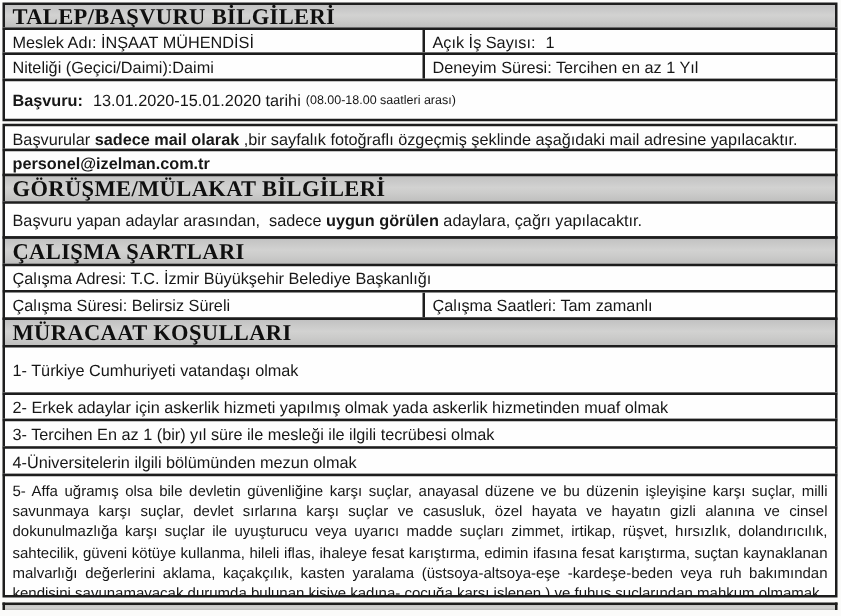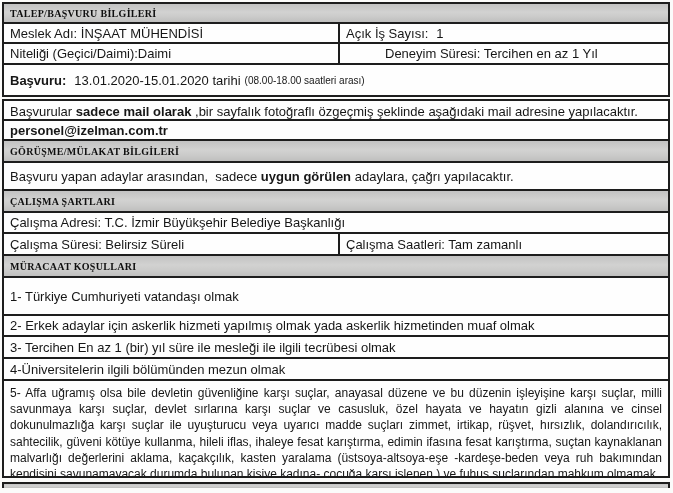--- a/index.html
+++ b/index.html
@@ -21,21 +21,21 @@
     align-items:center;
     font-size:13px;
     padding:0 6px;
     overflow:hidden;
   }
   .row:first-child{margin-top:0;}
   .row.header{
     background:linear-gradient(180deg,#c2c2c2 0%,#d2d2d1 45%,#cbcbca 70%,#bfbfbe 100%);
     font-family:"Liberation Serif", serif;
     font-weight:bold;
-    font-size:10px;
+    font-size:18px;
     letter-spacing:.3px;
     color:#0f0f0f;
   }
   .twocol{padding:0;}
   .cell{box-sizing:border-box;display:flex;align-items:center;height:100%;padding:0 6px;overflow:hidden;}
   .cell.l{width:336px;border-right:2px solid #1d1d1d;}
   .cell.r{flex:1;}
   .b{font-weight:bold;}
   .small{font-size:10px;}
   .pre{white-space:pre-wrap;}
@@ -69,21 +69,21 @@
       <div class="cell l">
         <span>Meslek Adı: İNŞAAT MÜHENDİSİ</span>
       </div>
       <div class="cell r">
         <span>Açık İş Sayısı:</span>
         <span class="sp8"></span>
         <span>1</span>
       </div>
     </div>
 
-    <div class="row twocol" style="height:23px;gap:39px;">
+    <div class="row twocol" style="height:23px;">
       <div class="cell l">
         <span>Niteliği (Geçici/Daimi):Daimi</span>
       </div>
       <div class="cell r">
         <span>Deneyim Süresi: Tercihen en az 1 Yıl</span>
       </div>
     </div>
 
     <div class="row" style="height:34px;">
       <span class="b">Başvuru:</span>

